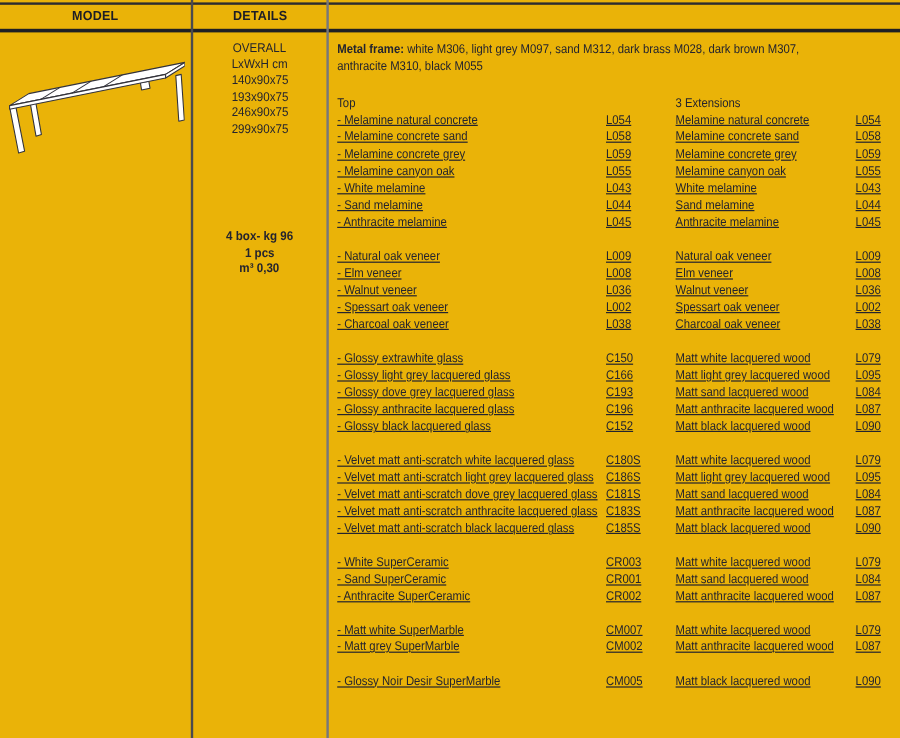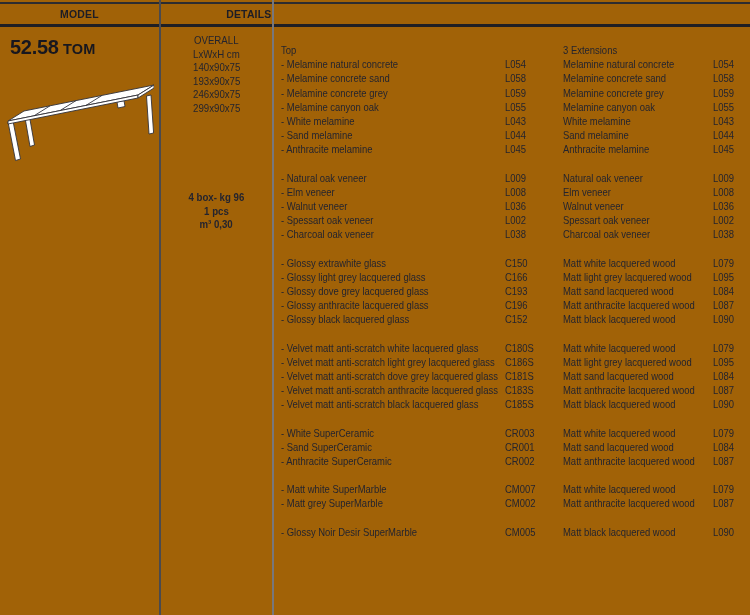--- a/index.html
+++ b/index.html
@@ -1,35 +1,35 @@
 <!DOCTYPE html>
 <html><head>
 <meta charset="utf-8">
 <style>
   html,body{margin:0;padding:0;background:#fff;}
   .page{
     position:relative;
     width:750px;height:615px;
-    background:#a16207;
+    background:#eab308;
     font-family:"Liberation Sans", sans-serif;
     color:#24242e;
     overflow:hidden;
   }
   
   .topline{position:absolute;left:0;top:2px;width:750px;height:2px;background:#2c2c30;}
   .headline{position:absolute;left:0;top:24px;width:750px;height:2.5px;background:#1f1f24;}
   .vline1{position:absolute;left:159px;top:0;width:2px;height:615px;background:#4a4a4f;}
   .vline2{position:absolute;left:272px;top:0;width:2px;height:615px;background:#77777c;}
 
   
   .hcell{position:absolute;top:4px;height:20px;line-height:20px;text-align:center;
          font-weight:bold;font-size:11px;letter-spacing:.2px;color:#1d1d26;}
   .hcell span{display:inline-block;transform:scaleX(.95);}
   .h-model{left:0;width:159px;}
-  .h-details{left:161px;width:111px;padding-left:32px;}
+  .h-details{left:161px;width:111px;}
   .h-desc{left:274px;width:476px;}
 
   
   .model-cell{position:absolute;left:0;top:26px;width:159px;}
   .model-title{margin:10px 0 0 10px;white-space:nowrap;}
   .model-code{font-weight:bold;font-size:20px;letter-spacing:-0.3px;color:#17171f;}
   .model-name{font-weight:bold;font-size:14.5px;letter-spacing:.2px;color:#17171f;}
   .model-drawing{margin:16px 0 0 6px;display:block;}
 
   
@@ -39,44 +39,40 @@
   .details-packing{margin-top:76px;font-weight:bold;}
   .sxc{display:inline-block;transform:scaleX(.92);transform-origin:50% 50%;white-space:nowrap;}
 
   
   .desc-cell{position:absolute;left:274px;top:26px;width:476px;font-size:10.5px;}
   .mf{margin:9px 0 0 7px;line-height:13.5px;}
   .mf b{font-weight:bold;}
   .sx{display:inline-block;transform:scaleX(.9);transform-origin:0 50%;white-space:pre;}
   .colhead{margin:17px 0 0 7px;display:grid;grid-template-columns:224px 58px 150px 1fr;
            line-height:14.2px;font-weight:normal;}
-  .groups{margin-left:7px;}
+  .groups{margin-left:7px;text-decoration:underline;}
   .group{margin-top:14px;}
   .group:first-child{margin-top:0;}
   .drow{display:grid;grid-template-columns:224px 58px 150px 1fr;line-height:14.2px;}
   .rcell{white-space:pre;}
 </style>
 </head>
 <body>
 
 <div class="page">
 
   <div class="topline"></div>
   <div class="headline"></div>
   <div class="vline1"></div>
   <div class="vline2"></div>
 
   <div class="hcell h-model"><span>MODEL</span></div>
   <div class="hcell h-details"><span>DETAILS</span></div>
 
   <div class="model-cell">
-    <div class="model-title">
-      <span class="model-code">52.58</span>
-      <span class="model-name">TOM</span>
-    </div>
     <svg class="model-drawing" width="148" height="88" viewBox="0 0 148 88" fill="#ffffff" stroke="#33333b" stroke-width="0.9" stroke-linejoin="round">
 
       <polygon points="18,37 22.5,36 28.5,70 24,71.5"></polygon>
       <polygon points="2,47 7,46 14.5,84 9.5,85.5"></polygon>
       <polygon points="140.5,21 145,20 147.6,58 143,59"></polygon>
 
       <polygon points="111,27 118,25.6 119,31.5 112,33"></polygon>
 
       <polygon points="2,46 132,20 148,10 18,36"></polygon>
       <polygon points="2,46 132,20 132,23 2,49"></polygon>
@@ -98,20 +94,24 @@
         <div><span class="sxc">299x90x75</span></div>
       </div>
     <div class="details-packing">
         <div><span class="sxc">4 box- kg 96</span></div>
         <div><span class="sxc">1 pcs</span></div>
         <div><span class="sxc">m³ 0,30</span></div>
       </div>
   </div>
 
   <div class="desc-cell">
+    <p class="mf">
+      <span class="sx"><b>Metal frame:</b><span> white M306, light grey M097, sand M312, dark brass M028, dark brown M307,</span></span><br>
+      <span class="sx">anthracite M310, black M055</span>
+    </p>
     <div class="colhead">
       <span class="sx">Top</span>
       <span></span>
       <span class="sx">3 Extensions</span>
       <span></span>
     </div>
     <div class="groups">
         <div class="group">
           <div class="drow">
             <span class="rcell sx">- Melamine natural concrete</span>

